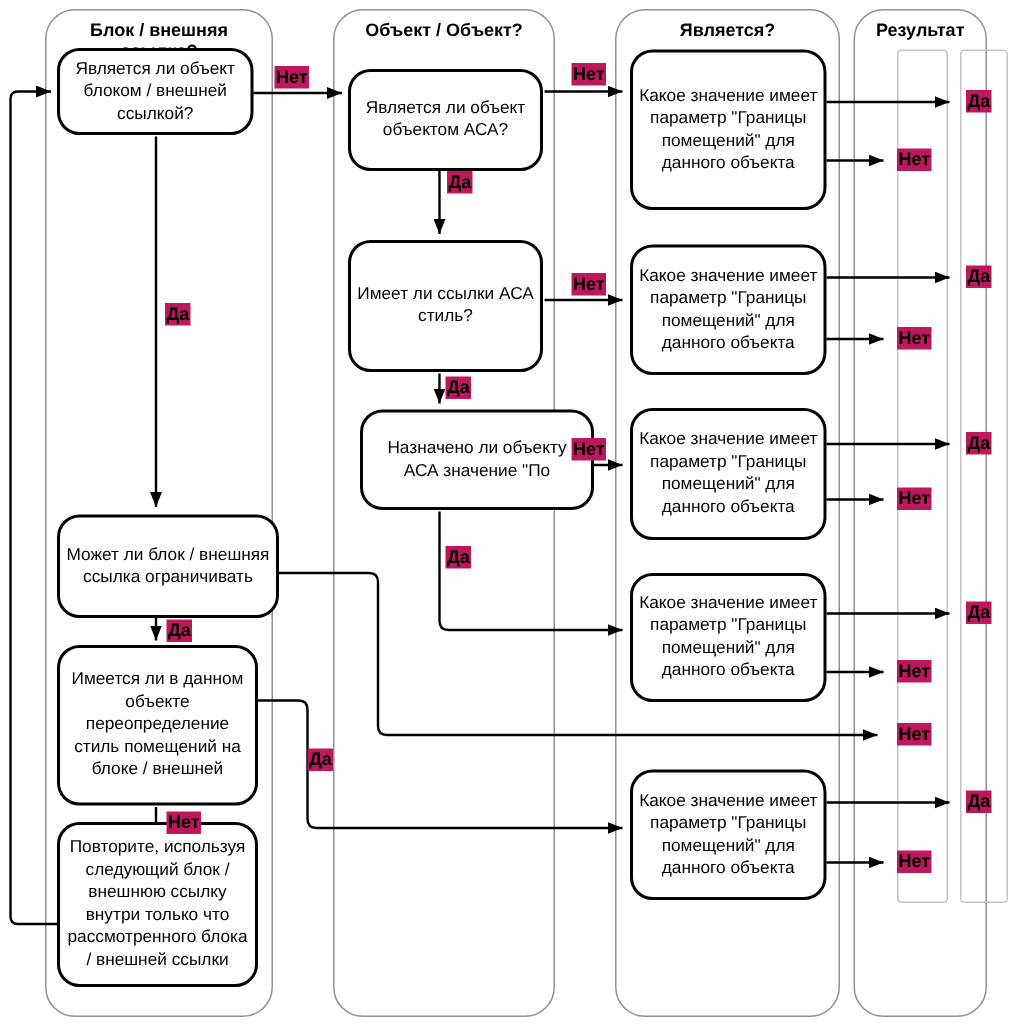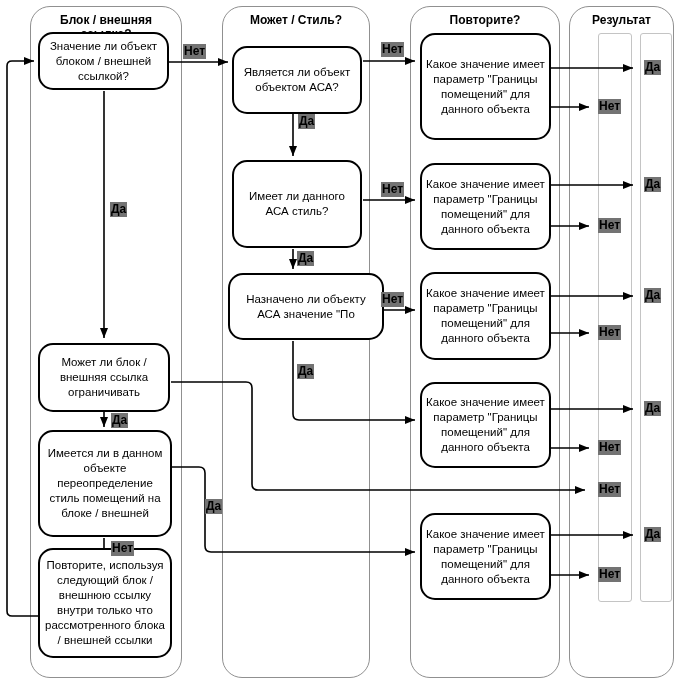--- a/index.html
+++ b/index.html
@@ -6,38 +6,38 @@
   .canvas{position:relative;width:688px;height:684px;background:#ffffff;
           font-family:"Liberation Sans",sans-serif;color:#000;overflow:hidden;}
   .lane{position:absolute;border:1px solid #909090;border-radius:20px;background:transparent;box-sizing:border-box;z-index:1;}
   .lane-title{text-align:center;font-weight:bold;font-size:12px;line-height:14px;padding:6px 10px 0 10px;}
   .rlane{position:absolute;border:1px solid #c4c4c4;border-radius:3px;background:transparent;box-sizing:border-box;z-index:1;}
   svg.connectors{position:absolute;left:0;top:0;z-index:2;pointer-events:none;}
   svg.connectors path{fill:none;stroke:#000;stroke-width:1.6;}
   .node{position:absolute;background:#ffffff;border:2px solid #000;border-radius:15px;
         display:flex;align-items:center;justify-content:center;text-align:center;
         font-size:11.5px;line-height:15px;padding:3px 4px;box-sizing:border-box;z-index:3;}
-  .lbl{position:absolute;font-weight:bold;font-size:12px;line-height:15px;background:#737373;
+  .lbl{position:absolute;font-weight:bold;font-size:12px;line-height:15px;background:#be185d;
        padding:0 1px;z-index:4;white-space:nowrap;}
 </style>
 </head>
 <body>
 
 <div class="canvas">
 
   <div class="lane" style="left:30px;top:6px;width:152px;height:672px">
     <div class="lane-title">Блок / внешняя ссылка?</div>
   </div>
   <div class="lane" style="left:222px;top:6px;width:148px;height:672px">
-    <div class="lane-title">Может / Стиль?</div>
+    <div class="lane-title">Объект / Объект?</div>
   </div>
   <div class="lane" style="left:410px;top:6px;width:150px;height:672px">
-    <div class="lane-title">Повторите?</div>
+    <div class="lane-title">Является?</div>
   </div>
-  <div class="lane" style="left:569px;top:6px;width:105px;height:672px">
+  <div class="lane" style="left:569px;top:6px;width:89px;height:672px">
     <div class="lane-title">Результат</div>
   </div>
 
   <div class="rlane" style="left:598px;top:33px;width:34px;height:569px"></div>
   <div class="rlane" style="left:640px;top:33px;width:32px;height:569px"></div>
 
   <svg class="connectors" width="688" height="684">
     <defs>
       <marker id="arr" markerWidth="10" markerHeight="8" refX="10" refY="4" orient="auto" markerUnits="userSpaceOnUse">
         <polygon points="0,0 10,4 0,8" fill="#000"></polygon>
@@ -62,39 +62,39 @@
     <path d="M551,226 H589" marker-end="url(#arr)"></path>
     <path d="M551,296 H633" marker-end="url(#arr)"></path>
     <path d="M551,333 H589" marker-end="url(#arr)"></path>
     <path d="M551,409 H633" marker-end="url(#arr)"></path>
     <path d="M551,448 H589" marker-end="url(#arr)"></path>
     <path d="M551,535 H633" marker-end="url(#arr)"></path>
     <path d="M551,575 H589" marker-end="url(#arr)"></path>
   </svg>
 
   <div class="node" style="left:38px;top:32px;width:131px;height:58px">
-    <span>Значение ли объект блоком / внешней ссылкой?</span>
+    <span>Является ли объект блоком / внешней ссылкой?</span>
   </div>
-  <div class="node" style="left:38px;top:343px;width:132px;height:69px">
+  <div class="node" style="left:38px;top:343px;width:148px;height:69px">
     <span>Может ли блок / внешняя ссылка ограничивать</span>
   </div>
   <div class="node" style="left:38px;top:430px;width:134px;height:107px">
     <span>Имеется ли в данном объекте переопределение стиль помещений на блоке / внешней</span>
   </div>
   <div class="node" style="left:38px;top:548px;width:134px;height:110px">
     <span>Повторите, используя следующий блок / внешнюю ссылку внутри только что рассмотренного блока / внешней ссылки</span>
   </div>
 
   <div class="node" style="left:232px;top:46px;width:130px;height:68px">
     <span>Является ли объект объектом АСА?</span>
   </div>
   <div class="node" style="left:232px;top:160px;width:130px;height:88px">
-    <span>Имеет ли данного АСА стиль?</span>
+    <span>Имеет ли ссылки АСА стиль?</span>
   </div>
-  <div class="node" style="left:228px;top:273px;width:156px;height:67px">
+  <div class="node" style="left:240px;top:273px;width:156px;height:67px">
     <span>Назначено ли объекту АСА значение "По</span>
   </div>
 
   <div class="node" style="left:420px;top:33px;width:131px;height:107px">
     <span>Какое значение имеет параметр "Границы помещений" для данного объекта</span>
   </div>
   <div class="node" style="left:420px;top:163px;width:131px;height:87px">
     <span>Какое значение имеет параметр "Границы помещений" для данного объекта</span>
   </div>
   <div class="node" style="left:420px;top:272px;width:131px;height:88px">

